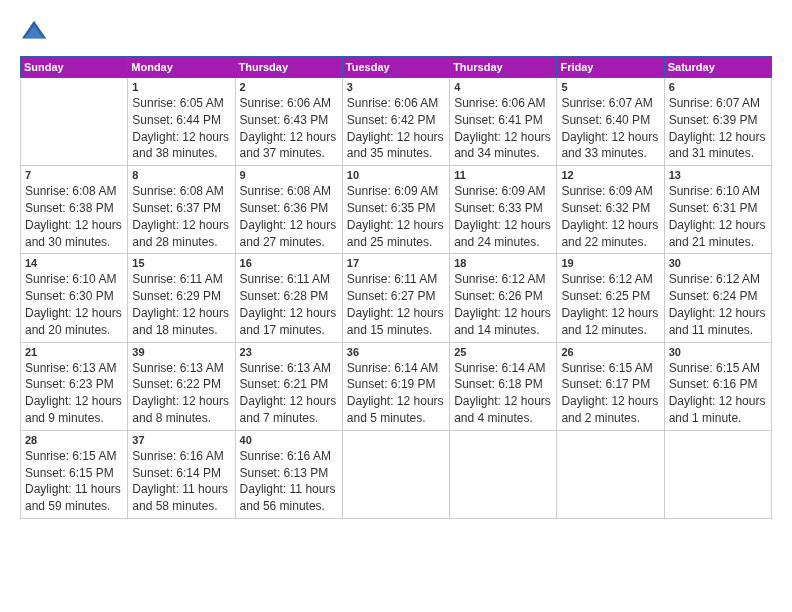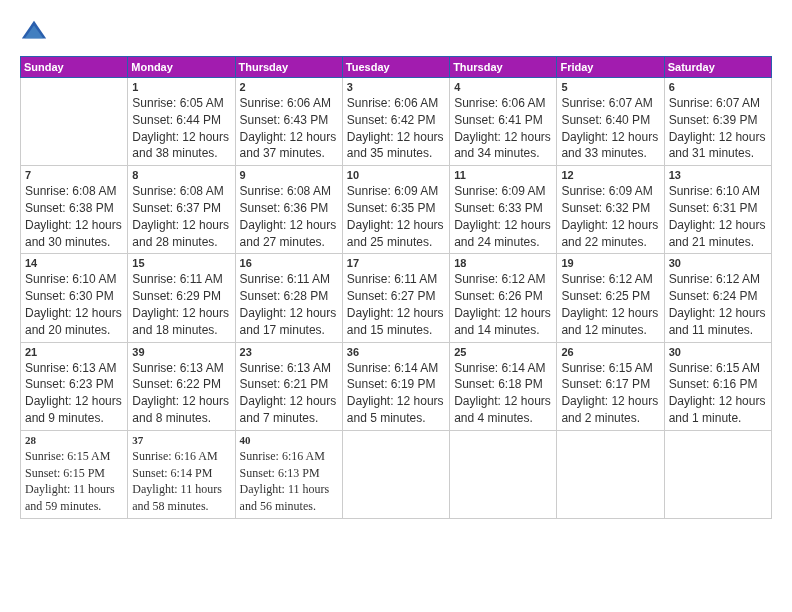--- a/index.html
+++ b/index.html
@@ -91,21 +91,20 @@
     .day-info {
       font-size: 12px;
       line-height: 1.4;
       color: #333;
     }
     .empty-cell {
       background: #fff;
     }
     .last-row td {
       height: 68px;
-      font-family: Liberation Serif, serif;
     }
   </style>
 </head>
 <body>
 
 <div class="page">
   <div class="header">
     <div class="logo">
       <svg class="logo-icon" viewBox="0 0 30 30">
         <polygon points="15,3 28,22 2,22" fill="#2a5fad"></polygon>

